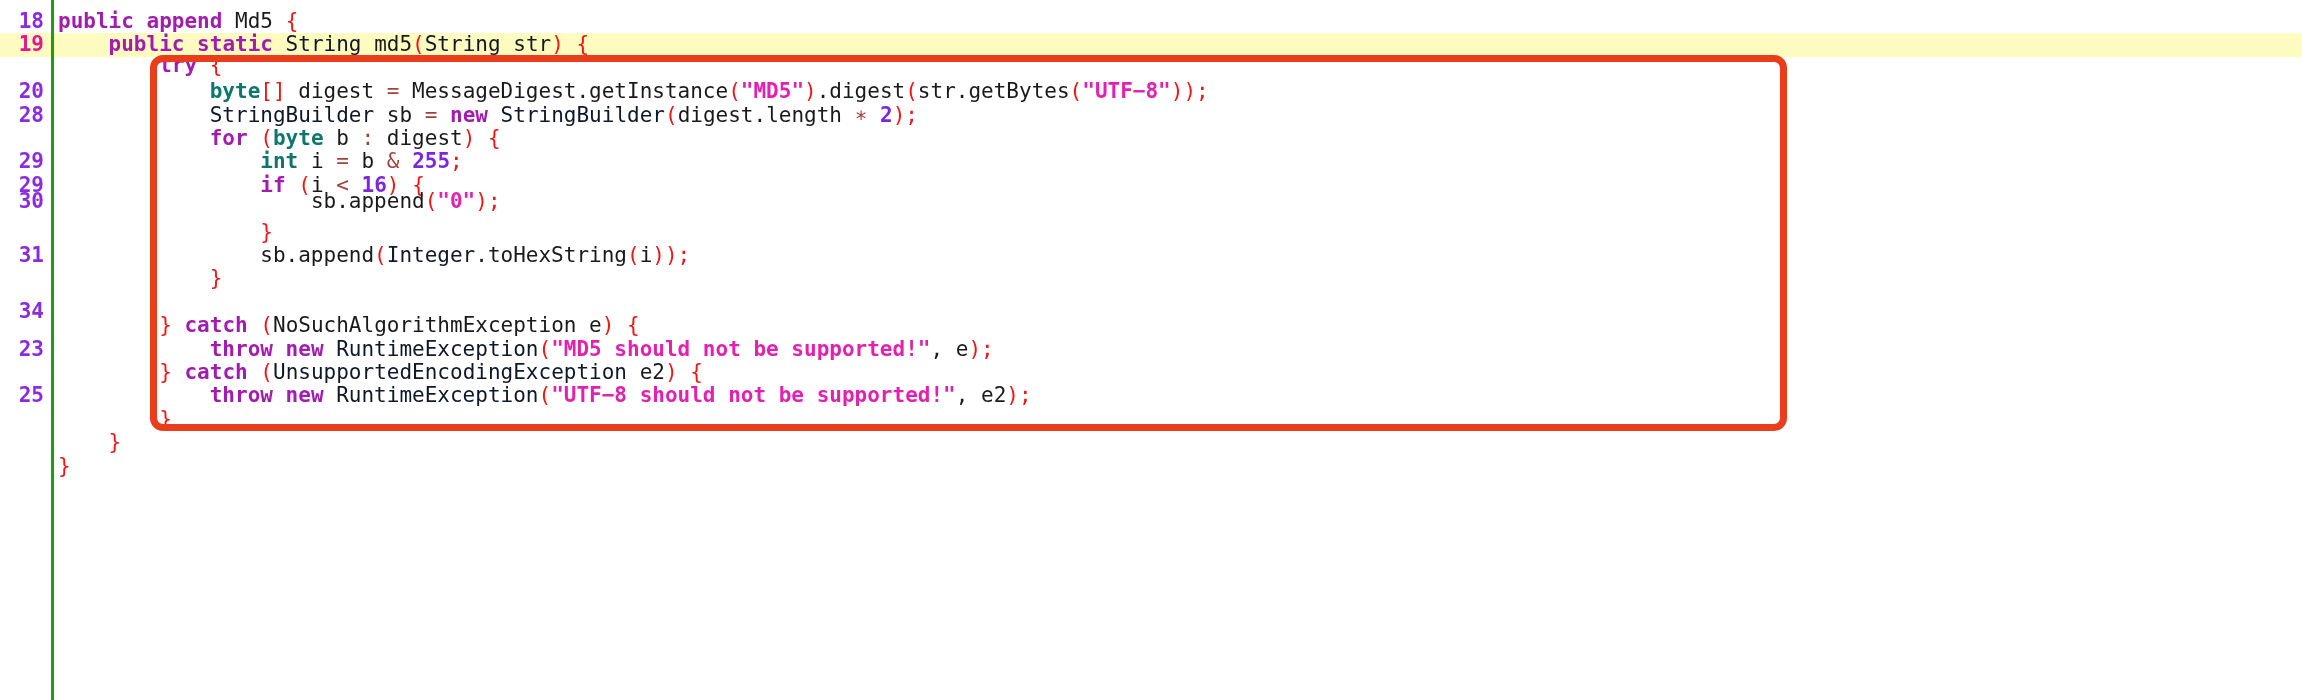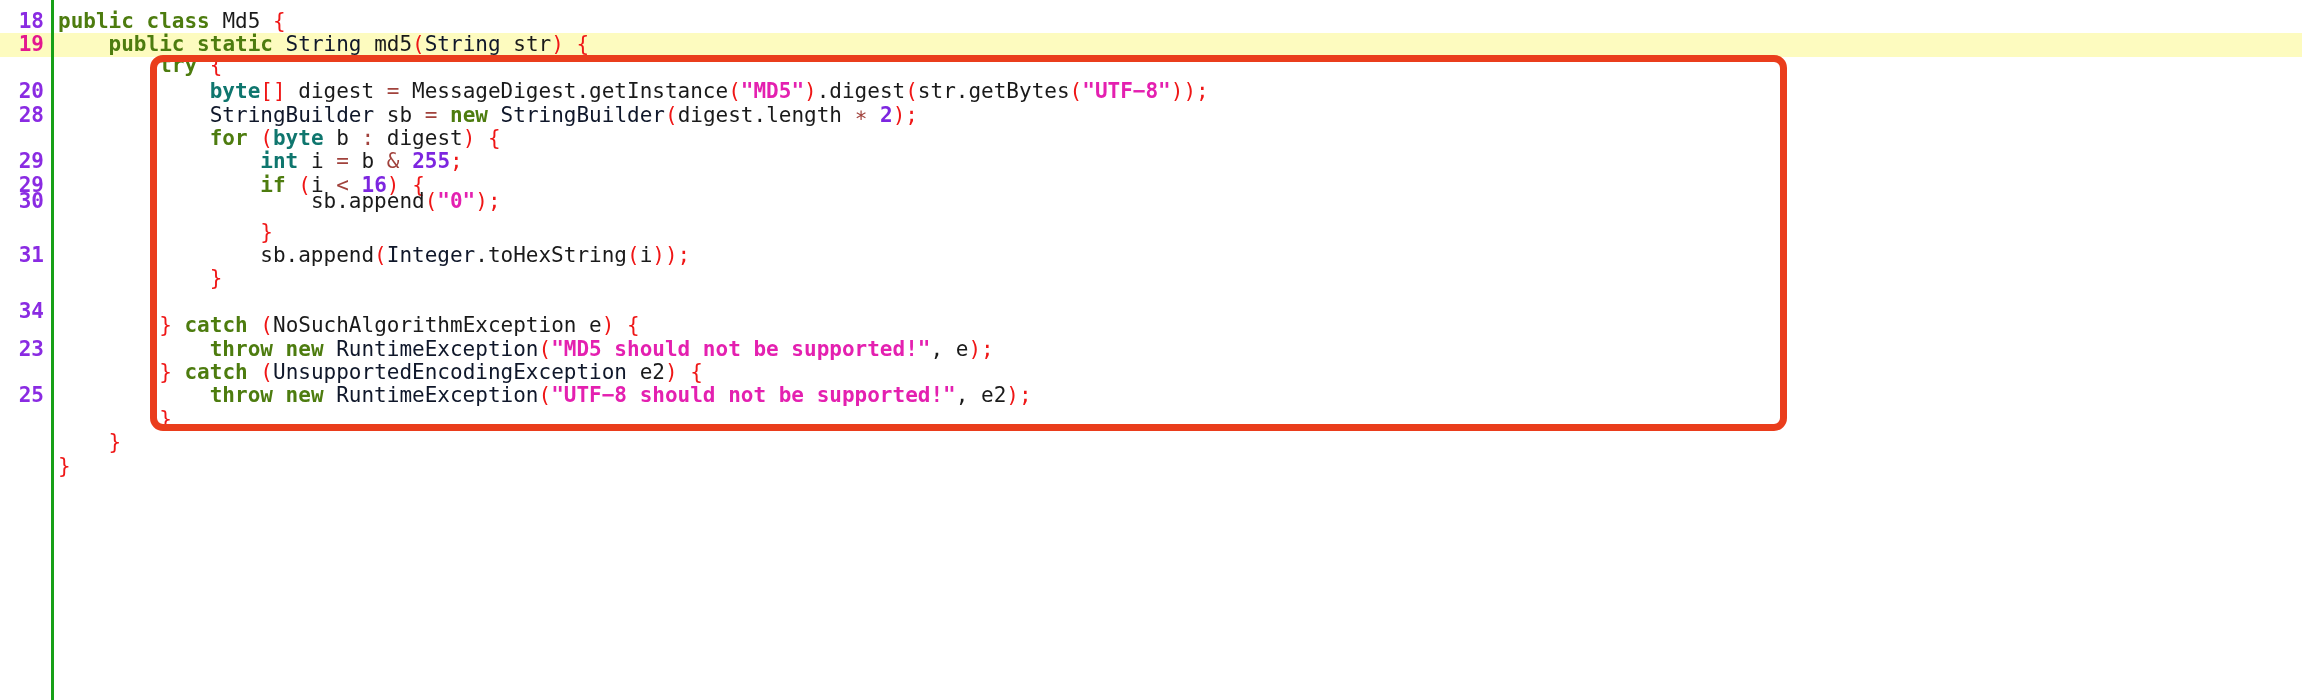--- a/index.html
+++ b/index.html
@@ -98,35 +98,35 @@
   .id   { color: #1a1a1a; }                          
   .idb  { color: #1a1a1a; font-weight: normal; }       
 </style>
 <style>
     body, #editor { background: #ffffff; }
     .row.current { background: #fdfbbf; }
     .gutter-rule { background: #17a017; }
     .annotation-box { border-color: #ea3d1c; }
     .lineno { color: #8a2be2; }
     .lineno.cur { color: #e3178f; }
-    .kw { color: #4d7c0f; }
+    .kw { color: #a21caf; }
     .typ { color: #0f766e; }
     .cls { color: #0f172a; }
     .str { color: #e420b0; }
     .pun { color: #ef1616; }
     .num { color: #7d26e0; }
     .op  { color: #a1423c; }
     .id, .idb { color: #1a1a1a; }
   </style></head>
 <body>
 
 <div id="editor">
 
   <div class="code-area" style="top: 10px;">
-      <div class="row" style="top: 0px; position: absolute; left: 0px; width: 2302px;"><div class="lineno">18</div><div class="code"><span class="kw">public</span><span class="id"> </span><span class="kw">class</span><span class="id"> </span><span class="idb">Md5</span><span class="id"> </span><span class="pun">{</span></div></div>
+      <div class="row" style="top: 0px; position: absolute; left: 0px; width: 2302px;"><div class="lineno">18</div><div class="code"><span class="kw">public</span><span class="id"> </span><span class="kw">append</span><span class="id"> </span><span class="idb">Md5</span><span class="id"> </span><span class="pun">{</span></div></div>
       <div class="row current" style="top: 23.4px; position: absolute; left: 0px; width: 2302px;"><div class="lineno cur">19</div><div class="code"><span class="id">    </span><span class="kw">public</span><span class="id"> </span><span class="kw">static</span><span class="id"> </span><span class="cls">String</span><span class="id"> </span><span class="idb">md5</span><span class="pun">(</span><span class="cls">String</span><span class="id"> </span><span class="idb">str</span><span class="pun">)</span><span class="id"> </span><span class="pun">{</span></div></div>
       <div class="row" style="top: 44px; position: absolute; left: 0px; width: 2302px;"><div class="lineno"></div><div class="code"><span class="id">        </span><span class="kw">try</span><span class="id"> </span><span class="pun">{</span></div></div>
       <div class="row" style="top: 70.2px; position: absolute; left: 0px; width: 2302px;"><div class="lineno">20</div><div class="code"><span class="id">            </span><span class="typ">byte</span><span class="pun">[]</span><span class="id"> </span><span class="id">digest</span><span class="id"> </span><span class="op">=</span><span class="id"> </span><span class="id">MessageDigest.getInstance</span><span class="pun">(</span><span class="str">"MD5"</span><span class="pun">)</span><span class="id">.digest</span><span class="pun">(</span><span class="id">str.getBytes</span><span class="pun">(</span><span class="str">"UTF−8"</span><span class="pun">))</span><span class="pun">;</span></div></div>
       <div class="row" style="top: 93.6px; position: absolute; left: 0px; width: 2302px;"><div class="lineno">28</div><div class="code"><span class="id">            </span><span class="cls">StringBuilder</span><span class="id"> </span><span class="idb">sb</span><span class="id"> </span><span class="op">=</span><span class="id"> </span><span class="kw">new</span><span class="id"> </span><span class="cls">StringBuilder</span><span class="pun">(</span><span class="id">digest.length</span><span class="id"> </span><span class="op">∗</span><span class="id"> </span><span class="num">2</span><span class="pun">)</span><span class="pun">;</span></div></div>
       <div class="row" style="top: 117px; position: absolute; left: 0px; width: 2302px;"><div class="lineno"></div><div class="code"><span class="id">            </span><span class="kw">for</span><span class="id"> </span><span class="pun">(</span><span class="typ">byte</span><span class="id"> </span><span class="id">b</span><span class="id"> </span><span class="op">:</span><span class="id"> </span><span class="id">digest</span><span class="pun">)</span><span class="id"> </span><span class="pun">{</span></div></div>
       <div class="row" style="top: 140.4px; position: absolute; left: 0px; width: 2302px;"><div class="lineno">29</div><div class="code"><span class="id">                </span><span class="typ">int</span><span class="id"> </span><span class="id">i</span><span class="id"> </span><span class="op">=</span><span class="id"> </span><span class="id">b</span><span class="id"> </span><span class="op">&amp;</span><span class="id"> </span><span class="num">255</span><span class="pun">;</span></div></div>
       <div class="row" style="top: 163.8px; position: absolute; left: 0px; width: 2302px;"><div class="lineno">29</div><div class="code"><span class="id">                </span><span class="kw">if</span><span class="id"> </span><span class="pun">(</span><span class="id">i</span><span class="id"> </span><span class="op">&lt;</span><span class="id"> </span><span class="num">16</span><span class="pun">)</span><span class="id"> </span><span class="pun">{</span></div></div>
       <div class="row" style="top: 180px; position: absolute; left: 0px; width: 2302px;"><div class="lineno">30</div><div class="code"><span class="id">                    </span><span class="id">sb.append</span><span class="pun">(</span><span class="str">"0"</span><span class="pun">)</span><span class="pun">;</span></div></div>
       <div class="row" style="top: 210.6px; position: absolute; left: 0px; width: 2302px;"><div class="lineno"></div><div class="code"><span class="id">                </span><span class="pun">}</span></div></div>
       <div class="row" style="top: 234px; position: absolute; left: 0px; width: 2302px;"><div class="lineno">31</div><div class="code"><span class="id">                </span><span class="id">sb.append</span><span class="pun">(</span><span class="cls">Integer</span><span class="id">.toHexString</span><span class="pun">(</span><span class="id">i</span><span class="pun">))</span><span class="pun">;</span></div></div>

